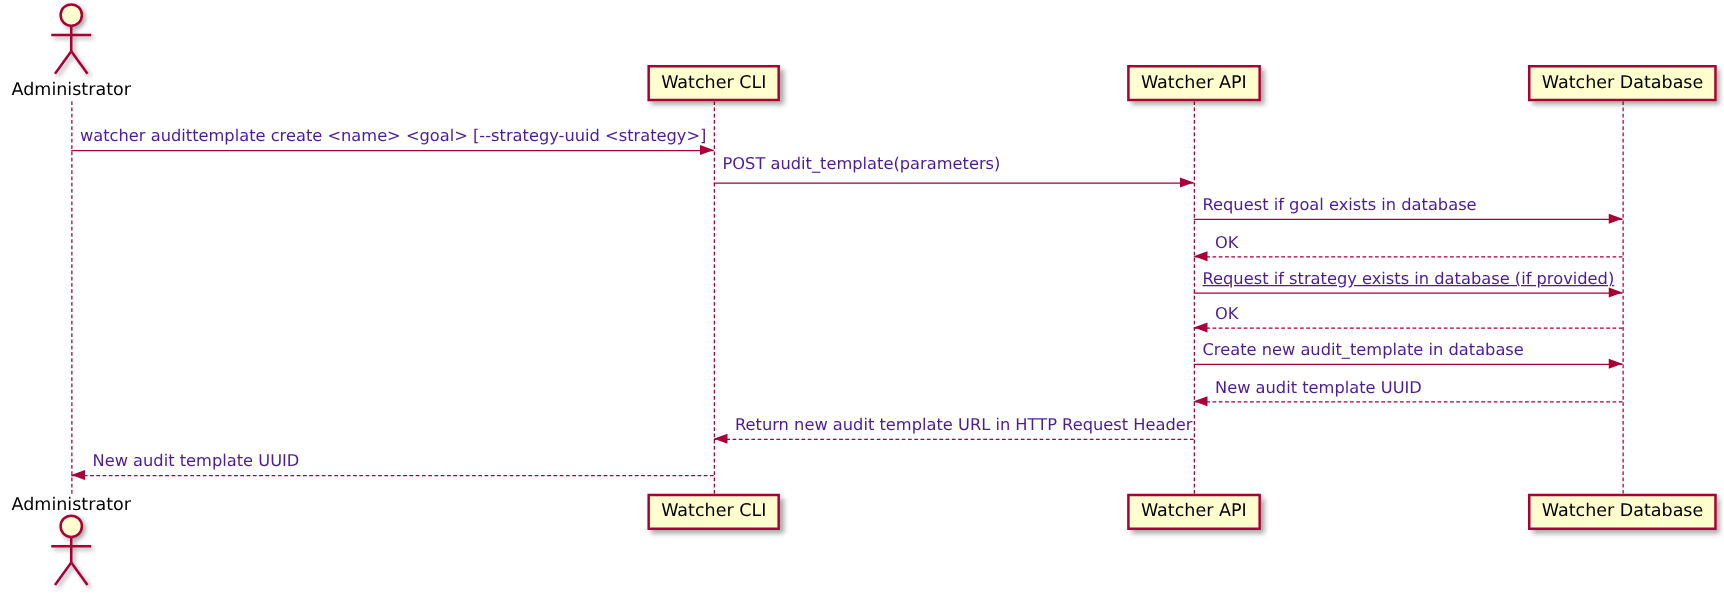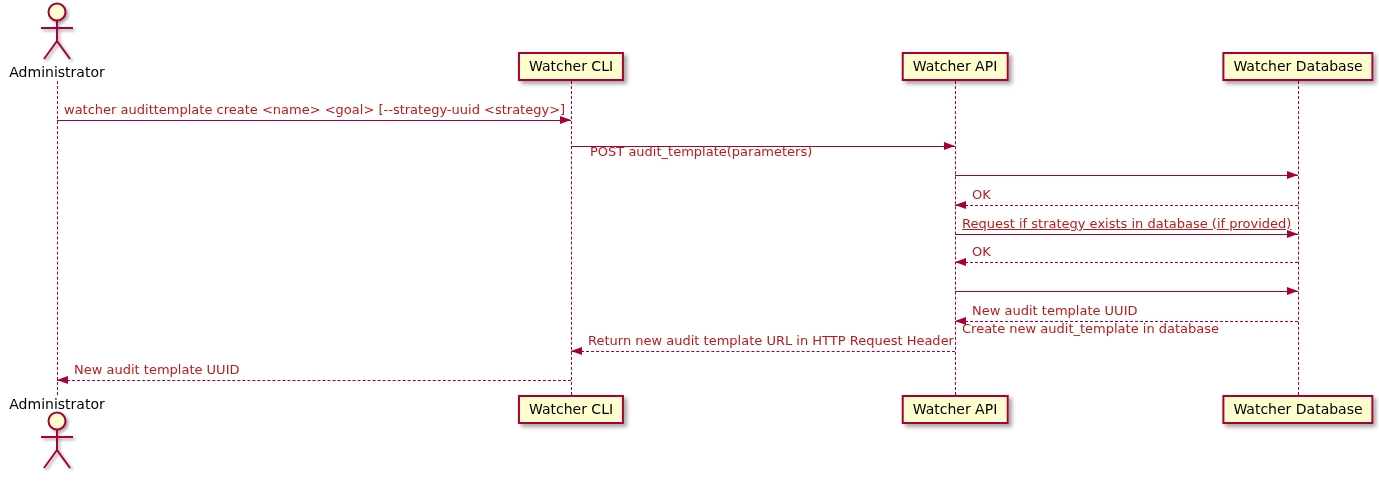--- a/index.html
+++ b/index.html
@@ -36,21 +36,21 @@
     position:absolute;
     width:0;
     border-left:1px dashed #A80036;
   }
   .mline{position:absolute;height:0;}
   .mline.solid{border-top:1px solid #A80036;}
   .mline.dashed{border-top:1px dashed #A80036;}
   .mlabel{
     position:absolute;
     font-size:13px;line-height:15px;
-    color:#b91c1c;white-space:nowrap;
+    color:#4c1d95;white-space:nowrap;
   }
   .ahead{position:absolute;width:0;height:0;}
   .ahead.right{
     border-top:4.5px solid transparent;
     border-bottom:4.5px solid transparent;
     border-left:11px solid #A80036;
   }
   .ahead.left{
     border-top:4.5px solid transparent;
     border-bottom:4.5px solid transparent;
@@ -85,35 +85,36 @@
     <div class="pbox" style="left: 955px; top: 52px; background: rgb(254, 254, 206); border-color: rgb(168, 0, 54);">Watcher API</div>
     <div class="pbox" style="left: 955px; top: 395px; background: rgb(254, 254, 206); border-color: rgb(168, 0, 54);">Watcher API</div>
     <div class="lifeline" style="left: 1297.5px; top: 81px; height: 314px; border-left-color: rgb(168, 0, 54);"></div>
     <div class="pbox" style="left: 1298px; top: 52px; background: rgb(254, 254, 206); border-color: rgb(168, 0, 54);">Watcher Database</div>
     <div class="pbox" style="left: 1298px; top: 395px; background: rgb(254, 254, 206); border-color: rgb(168, 0, 54);">Watcher Database</div>
     <div class="mline solid" style="left: 57px; width: 514px; top: 120px; border-top-color: rgb(168, 0, 54);"></div>
     <div class="ahead right" style="left: 560px; top: 116px; border-left-color: rgb(168, 0, 54);"></div>
     <div class="mlabel" style="left: 64px; top: 102px;">watcher audittemplate create &lt;name&gt; &lt;goal&gt; [--strategy-uuid &lt;strategy&gt;]</div>
     <div class="mline solid" style="left: 571px; width: 384px; top: 146px; border-top-color: rgb(168, 0, 54);"></div>
     <div class="ahead right" style="left: 944px; top: 142px; border-left-color: rgb(168, 0, 54);"></div>
-    <div class="mlabel" style="left: 578px; top: 144px; margin-left: 12px;">POST audit_template(parameters)</div>
+    <div class="mlabel" style="left: 578px; top: 124px;">POST audit_template(parameters)</div>
     <div class="mline solid" style="left: 955px; width: 343px; top: 175px; border-top-color: rgb(168, 0, 54);"></div>
     <div class="ahead right" style="left: 1287px; top: 171px; border-left-color: rgb(168, 0, 54);"></div>
+    <div class="mlabel" style="left: 962px; top: 157px;">Request if goal exists in database</div>
     <div class="mline dashed" style="left: 955px; width: 343px; top: 205px; border-top-color: rgb(168, 0, 54);"></div>
     <div class="ahead left" style="left: 955px; top: 201px; border-right-color: rgb(168, 0, 54);"></div>
     <div class="mlabel" style="left: 972px; top: 187px;">OK</div>
     <div class="mline solid" style="left: 955px; width: 343px; top: 234px; border-top-color: rgb(168, 0, 54);"></div>
     <div class="ahead right" style="left: 1287px; top: 230px; border-left-color: rgb(168, 0, 54);"></div>
     <div class="mlabel" style="left: 962px; top: 216px; text-decoration: underline;">Request if strategy exists in database (if provided)</div>
     <div class="mline dashed" style="left: 955px; width: 343px; top: 262px; border-top-color: rgb(168, 0, 54);"></div>
     <div class="ahead left" style="left: 955px; top: 258px; border-right-color: rgb(168, 0, 54);"></div>
     <div class="mlabel" style="left: 972px; top: 244px;">OK</div>
     <div class="mline solid" style="left: 955px; width: 343px; top: 291px; border-top-color: rgb(168, 0, 54);"></div>
     <div class="ahead right" style="left: 1287px; top: 287px; border-left-color: rgb(168, 0, 54);"></div>
-    <div class="mlabel" style="left: 962px; top: 273px; margin-top: 48px;">Create new audit_template in database</div>
+    <div class="mlabel" style="left: 962px; top: 273px;">Create new audit_template in database</div>
     <div class="mline dashed" style="left: 955px; width: 343px; top: 321px; border-top-color: rgb(168, 0, 54);"></div>
     <div class="ahead left" style="left: 955px; top: 317px; border-right-color: rgb(168, 0, 54);"></div>
     <div class="mlabel" style="left: 972px; top: 303px;">New audit template UUID</div>
     <div class="mline dashed" style="left: 571px; width: 384px; top: 351px; border-top-color: rgb(168, 0, 54);"></div>
     <div class="ahead left" style="left: 571px; top: 347px; border-right-color: rgb(168, 0, 54);"></div>
     <div class="mlabel" style="left: 588px; top: 333px;">Return new audit template URL in HTTP Request Header</div>
     <div class="mline dashed" style="left: 57px; width: 514px; top: 380px; border-top-color: rgb(168, 0, 54);"></div>
     <div class="ahead left" style="left: 57px; top: 376px; border-right-color: rgb(168, 0, 54);"></div>
     <div class="mlabel" style="left: 74px; top: 362px;">New audit template UUID</div>
   </div>

